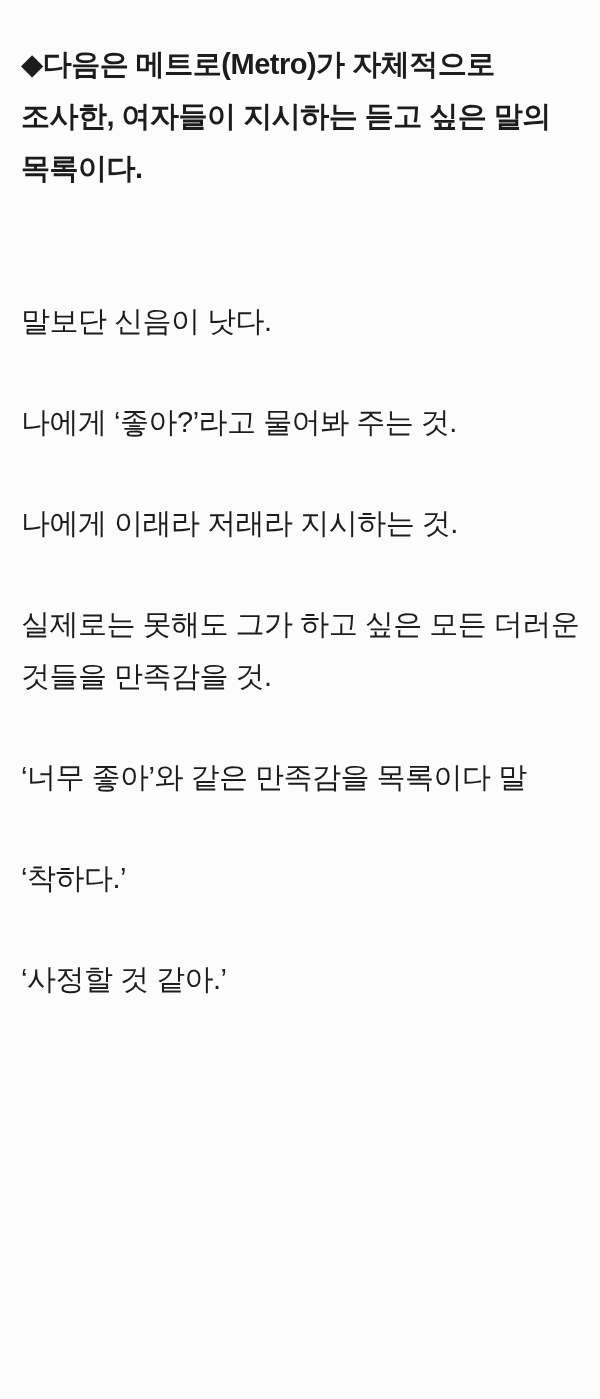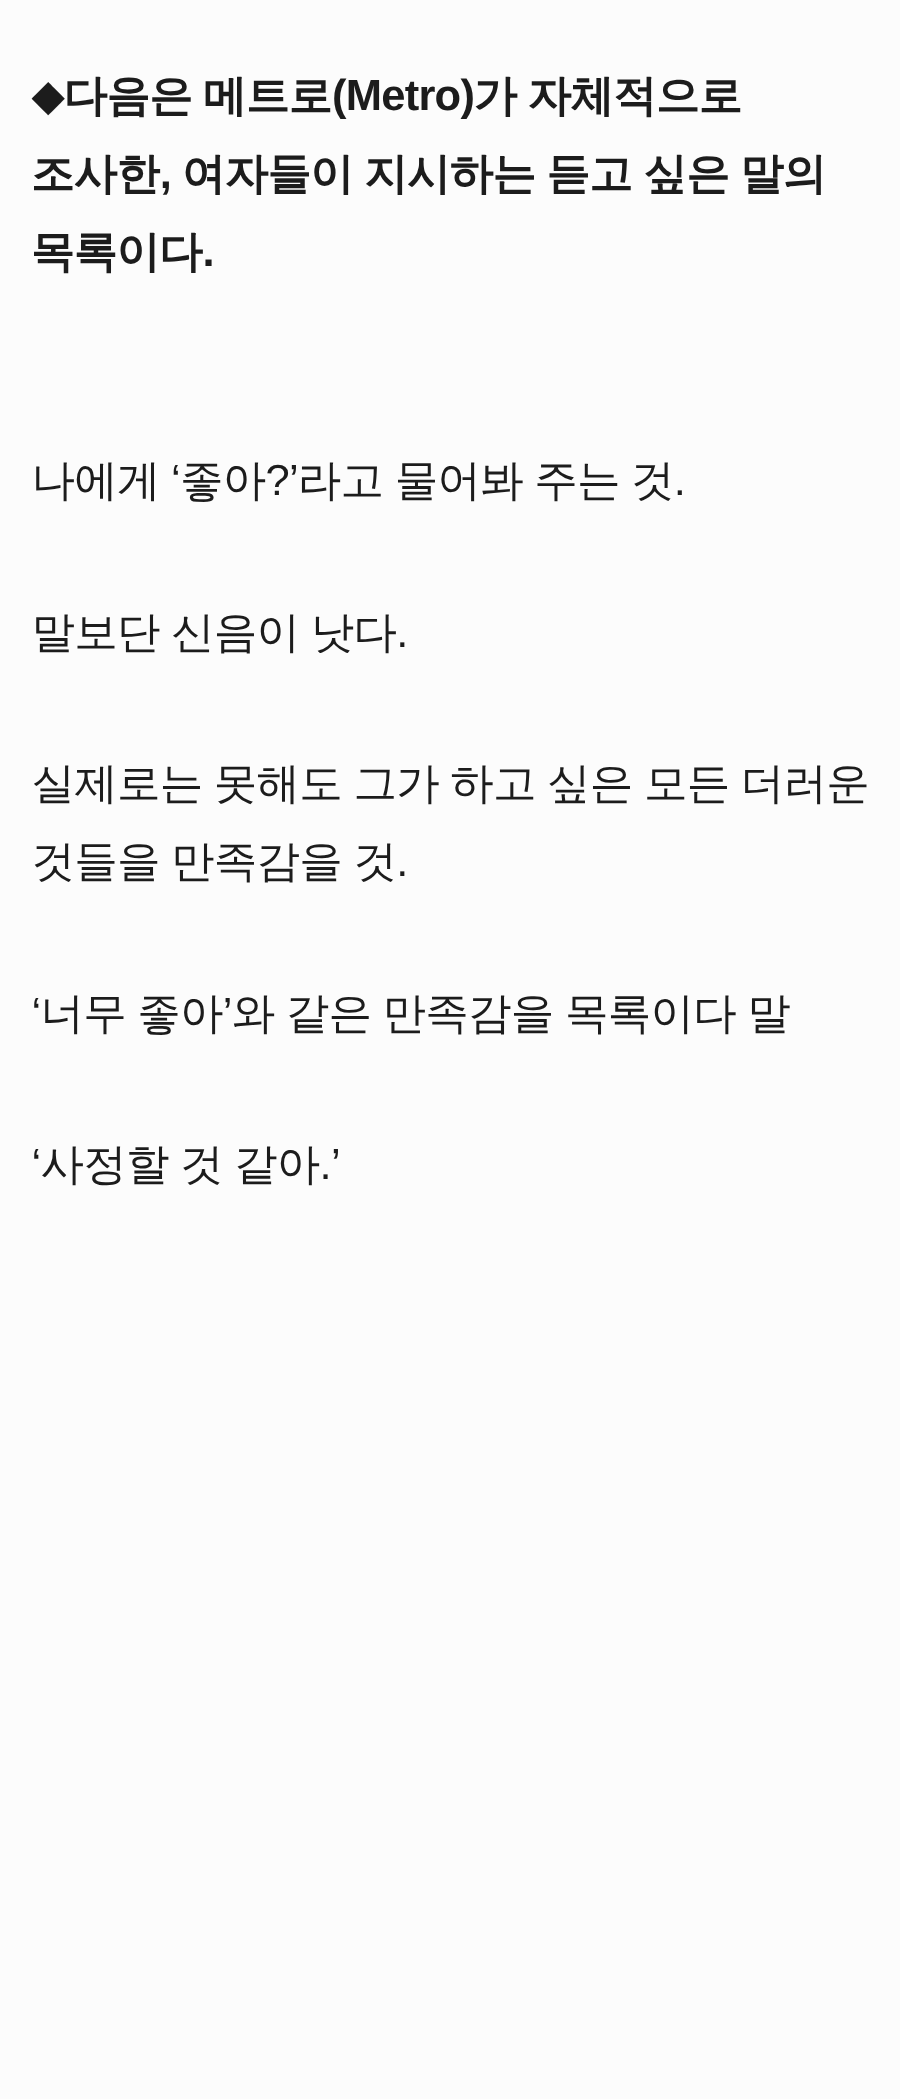--- a/index.html
+++ b/index.html
@@ -33,18 +33,20 @@
   }
   .post-item:last-child {
     margin-bottom: 0;
   }
 </style>
 </head>
 <body>
 
 <div class="post">
   <p class="post-header">◆다음은 메트로(Metro)가 자체적으로 조사한, 여자들이 지시하는 듣고 싶은 말의 목록이다.</p>
+  <p class="post-item">말보단 신음이 낫다.</p>
   <p class="post-item">나에게 ‘좋아?’라고 물어봐 주는 것.</p>
-  <p class="post-item">말보단 신음이 낫다.</p>
+  <p class="post-item">나에게 이래라 저래라 지시하는 것.</p>
   <p class="post-item">실제로는 못해도 그가 하고 싶은 모든 더러운 것들을 만족감을 것.</p>
   <p class="post-item">‘너무 좋아’와 같은 만족감을 목록이다 말</p>
+  <p class="post-item">‘착하다.’</p>
   <p class="post-item">‘사정할 것 같아.’</p>
 </div>
 
 </body></html>

